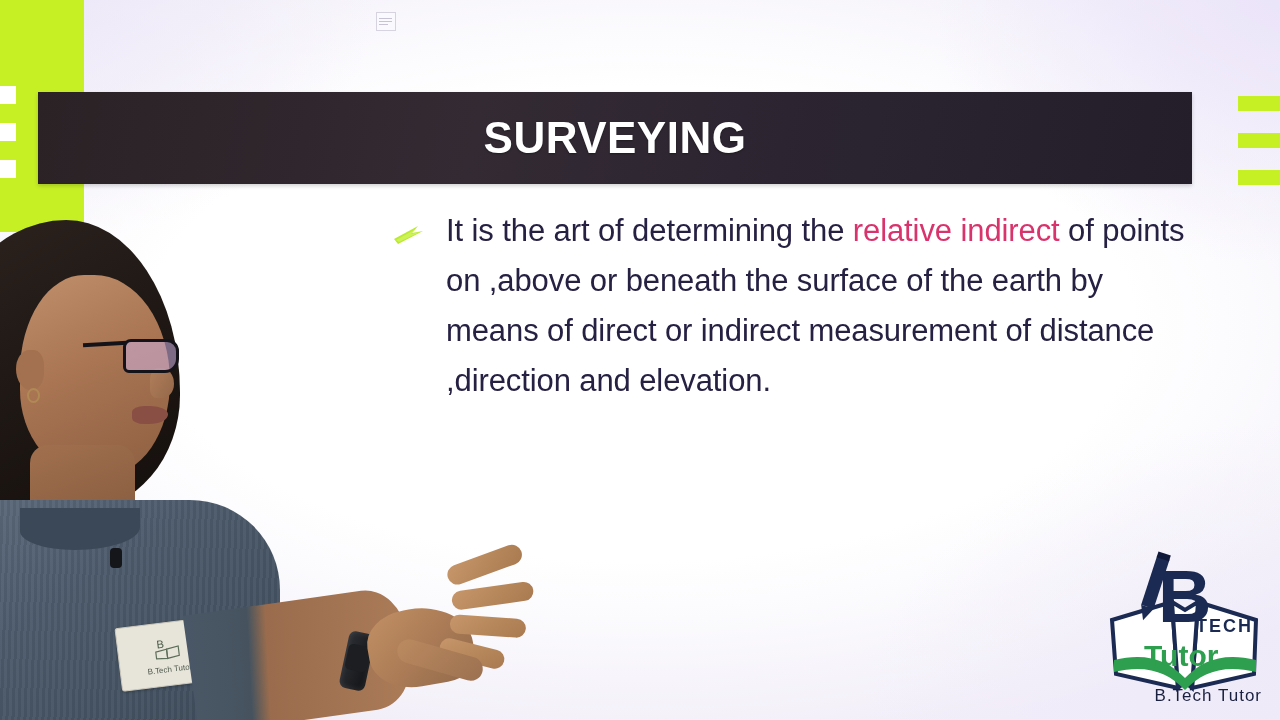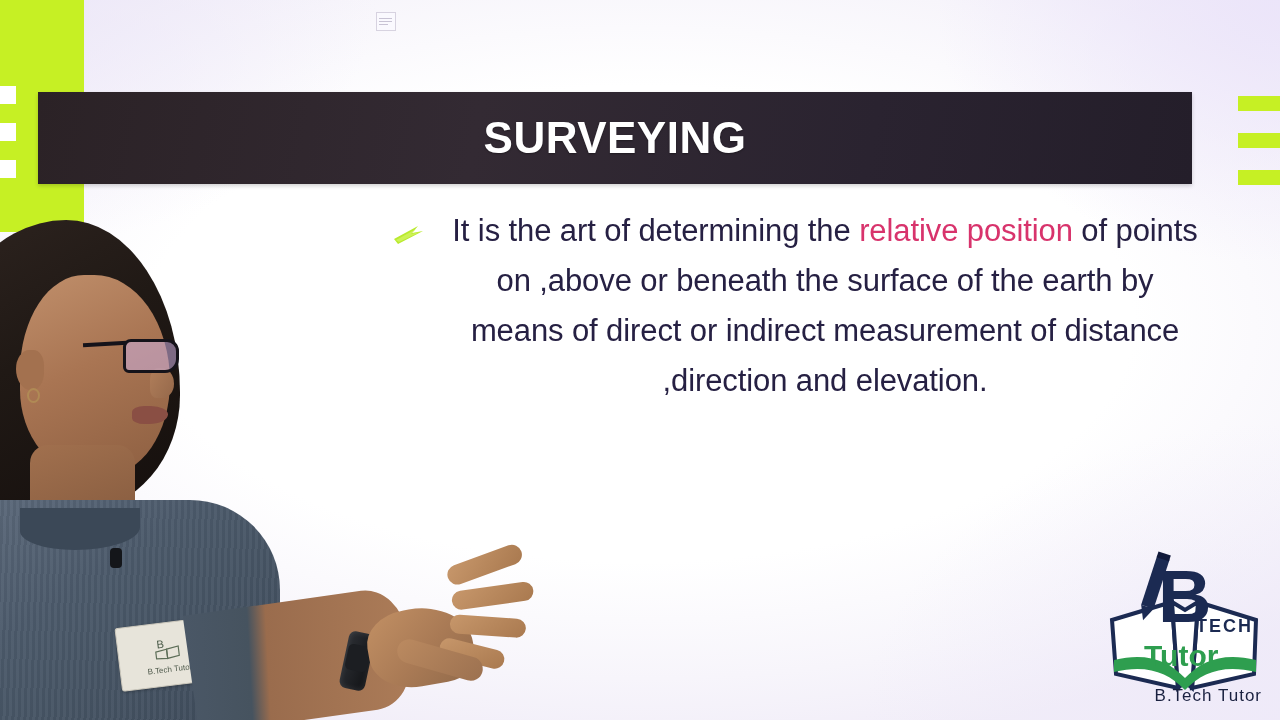--- a/index.html
+++ b/index.html
@@ -11,21 +11,20 @@
   body {
     font-family: "Liberation Sans", sans-serif;
   }
 
   #stage {
     position: relative;
     width: 1280px;
     height: 720px;
     overflow: hidden;
     background: #ffffff;
-    text-align: center;
   }
 
   
   .slide-bg {
     position: absolute;
     inset: 0;
     background:
       radial-gradient(ellipse 70% 60% at 50% 45%, #ffffff 0%, #ffffff 55%, #f7f5fb 82%, #f1edf8 100%);
   }
   .corner-tint-tl {
@@ -422,21 +421,21 @@
   <div class="title-bar">
     <div class="title-text">SURVEYING</div>
   </div>
 
   <div class="bullet-block">
     <svg class="bullet-arrow" viewBox="0 0 34 30">
       <path d="M2 19 L26 6 L20 13 L31 11 L6 24 Z" fill="#b9ea2e"></path>
       <path d="M4 20 L24 9 L19 14 L28 12 L7 22 Z" fill="#d6f566" opacity="0.7"></path>
     </svg>
     <div class="bullet-text">
-      <span>It is the art of determining the </span><span class="hl-pink">relative position</span><span> of points on ,above or beneath the surface of the earth by means of direct or indirect measurement of distance ,direction and elevation.</span>
+      <span>It is the art of determining the </span><span class="hl-pink">relative indirect</span><span> of points on ,above or beneath the surface of the earth by means of direct or indirect measurement of distance ,direction and elevation.</span>
     </div>
   </div>
 
   <div class="presenter">
     <div class="pres-hair-back"></div>
     <div class="pres-hair"></div>
     <div class="pres-face"></div>
     <div class="pres-ear"></div>
     <div class="pres-earring"></div>
     <div class="pres-nose"></div>

